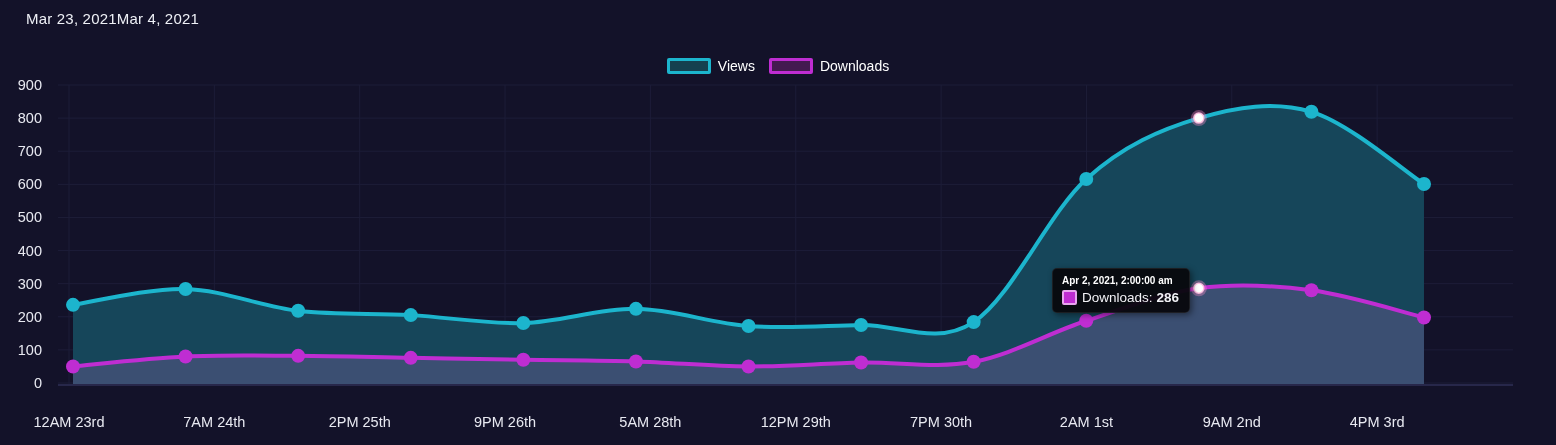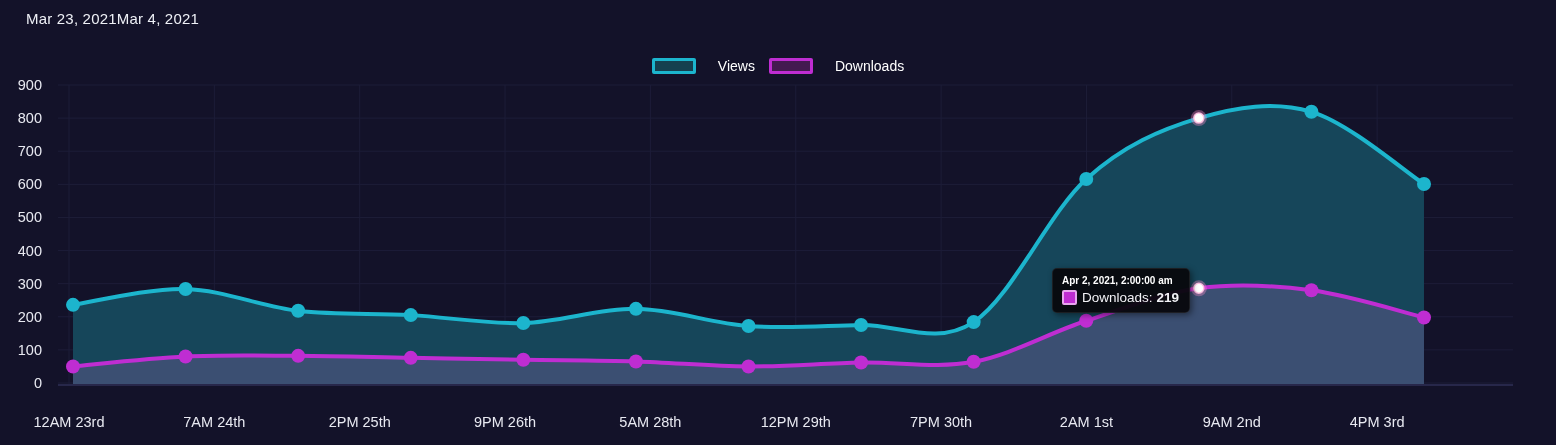--- a/index.html
+++ b/index.html
@@ -5,21 +5,21 @@
   html,body{margin:0;padding:0;background:#131229;}
   .stage{
     position:relative;width:1556px;height:445px;overflow:hidden;
     background:#131229;
     font-family:"Liberation Sans","DejaVu Sans",sans-serif;
     color:#ebebf2;
   }
   .date-range{position:absolute;top:10px;left:0;right:0;display:flex;padding:0 14px;margin-left:12px;}
   .date-range span{font-size:15px;color:#eef0f6;letter-spacing:.2px;}
   .legend{position:absolute;top:58px;left:0;right:0;display:flex;justify-content:center;gap:14px;align-items:center;}
-  .legend-item{display:flex;align-items:center;gap:22px;cursor:pointer;}
+  .legend-item{display:flex;align-items:center;gap:7px;cursor:pointer;}
   .legend-marker{display:inline-block;width:38px;height:10px;border-radius:2px;border:3px solid #999;}
   .legend-label{font-size:14px;color:#fff;}
   svg.chart{position:absolute;left:0;top:0;width:1556px;height:445px;display:block;}
   .tooltip{
     position:absolute;left:1052px;top:268px;z-index:5;
     background:rgba(8,8,14,.96);border:1px solid rgba(255,255,255,.08);
     border-radius:5px;padding:6px 10px 7px 9px;box-shadow:2px 2px 6px rgba(0,0,0,.45);
     white-space:nowrap;
   }
   .tt-title{font-size:10px;font-weight:700;color:#fff;margin-bottom:4px;}
@@ -123,17 +123,17 @@
       <text x="1086.4499999999998" y="427" text-anchor="middle" fill="#e8e9f1" font-size="14.5">2AM 1st</text>
       <text x="1231.8" y="427" text-anchor="middle" fill="#e8e9f1" font-size="14.5">9AM 2nd</text>
       <text x="1377.1499999999999" y="427" text-anchor="middle" fill="#e8e9f1" font-size="14.5">4PM 3rd</text>
     </svg>
 
   <div class="tooltip">
     <div class="tt-title">Apr 2, 2021, 2:00:00 am</div>
     <div class="tt-row">
       <span class="tt-swatch" id="tt-swatch" style="background: rgb(191, 45, 210);"></span>
       <span class="tt-label">Downloads:</span>
-      <span class="tt-val">219</span>
+      <span class="tt-val">286</span>
     </div>
   </div>
 
 </div>
 
 </body></html>

